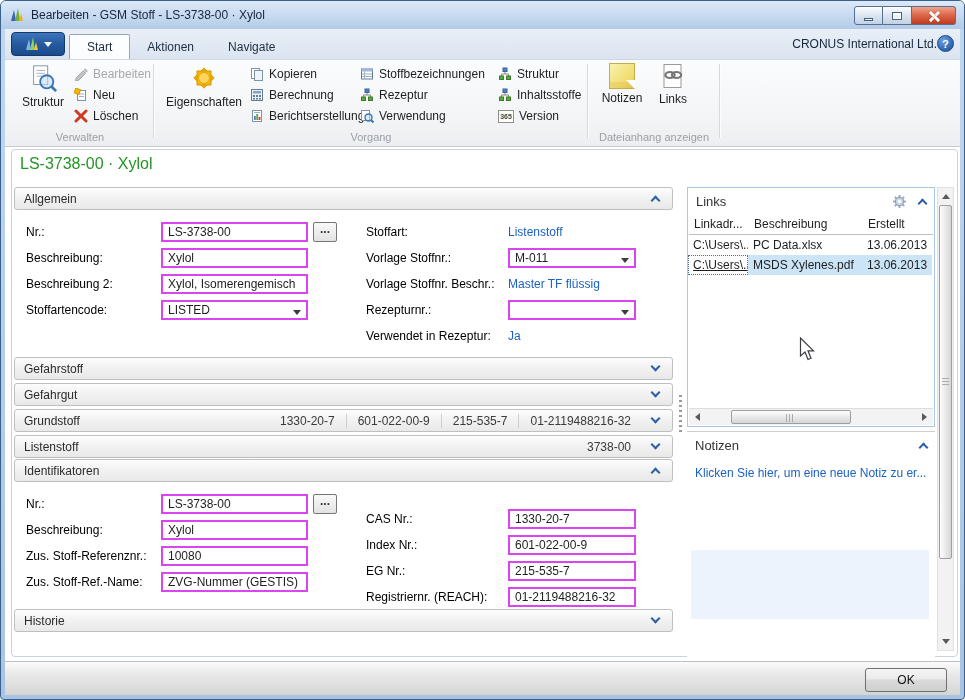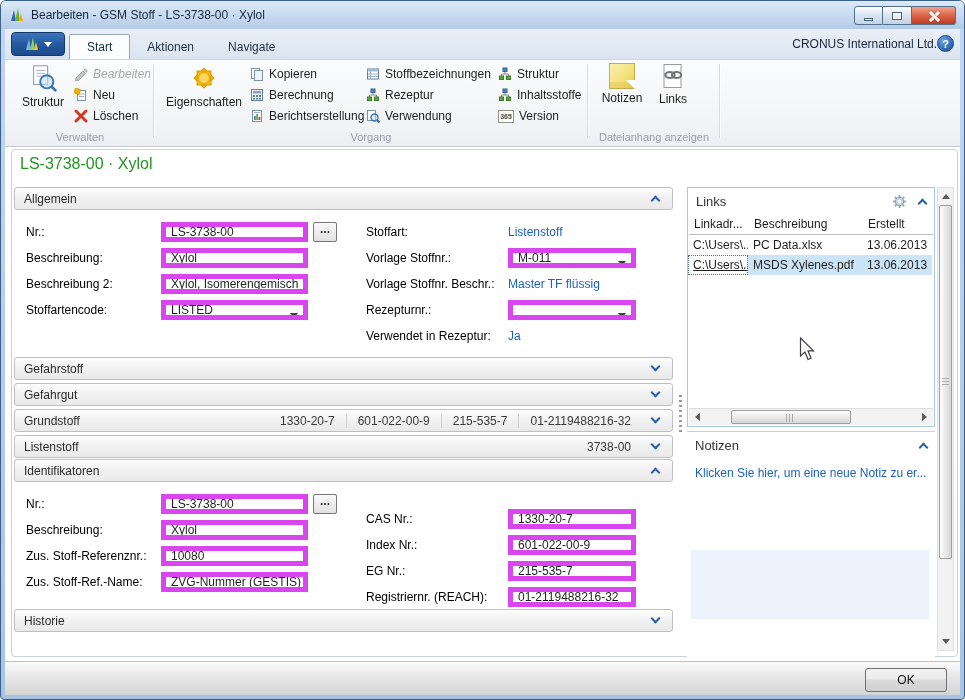--- a/index.html
+++ b/index.html
@@ -35,21 +35,21 @@
 
   
   .ribbon { position:absolute; left:0; right:0; top:30px; height:88px; background:linear-gradient(#fbfcfd,#f2f4f6 70%,#eceef1); border-top:1px solid #cfd8e2; border-bottom:1px solid #c6cacf; }
   .rgroup { position:absolute; top:0; height:86px; }
   .gcap { position:absolute; bottom:3px; left:0; right:0; text-align:center; font-size:11px; color:#9aa0a8; white-space:nowrap; }
   .gsep { position:absolute; top:4px; height:74px; width:1px; background:#d6d9dd; box-shadow:1px 0 0 #fdfdfd; }
   .bigbtn { position:absolute; top:3px; display:flex; flex-direction:column; align-items:center; text-align:center; line-height:13px; color:#1e1e1e; cursor:default; }
   .bigbtn svg, .bigbtn .note-ic { margin-bottom:3px; }
   .smallcol { position:absolute; top:5px; display:flex; flex-direction:column; gap:3px; }
   .sbtn { display:flex; align-items:center; gap:5px; height:18px; padding:0 3px; white-space:nowrap; cursor:default; }
-  .sbtn.disabled { color:#a9a9a9;font-style:italic; }
+  .sbtn.disabled { color:#a9a9a9; }
   .cal-icon { display:inline-flex; align-items:center; justify-content:center; width:16px; height:13px; border:1px solid #8f8f8f; background:#fffef5; font-size:7px; font-weight:bold; color:#444; }
   .note-ic { width:26px; height:26px; background:linear-gradient(135deg,#faf3af,#f0dc6e 70%,#e3c84f); border:1px solid #c4ad4e; position:relative; box-shadow:inset 0 -6px 0 rgba(220,190,80,.35); }
   .note-ic::after { content:""; position:absolute; right:-1px; bottom:-1px; border-style:solid; border-width:0 9px 9px 0; border-color:transparent #fff transparent transparent; }
 
   
   .workspace { position:absolute; left:0; right:0; top:118px; height:514px; background:#fff; }
   .pageborder { position:absolute; left:6px; top:2px; width:947px; height:508px; border:1px solid #c9d3de; border-radius:4px; pointer-events:none; }
   .pagetitle { position:absolute; left:15px; top:8px; font-size:16px; color:#259525; }
 
   .ftab { position:absolute; left:9px; width:659px; height:23px; background:linear-gradient(#fdfdfd,#f2f2f2 45%,#e9e9e9); border:1px solid #bfbfbf; border-radius:3px; display:flex; align-items:center; padding:0 9px; color:#2b2b2b; }
@@ -60,21 +60,21 @@
   .sumvals { margin-left:auto; display:flex; align-items:center; color:#3a3a3a; }
   .sumvals span { padding:0 11px; border-left:1px solid #cfcfcf; }
   .sumvals span:first-child { border-left:none; }
   .sumvals + .cv { margin-left:10px; margin-right:4px; }
 
   .fields { position:absolute; display:flex; flex-direction:column; }
   .frow { height:26px; display:flex; align-items:center; }
   .frow .flabel { flex:none; color:#000; }
   .fields.fl .flabel { width:135px; }
   .fields.fr .flabel { width:142px; }
-  .inputbox { position:relative; height:20px; border:5px solid #d946ef; background:#fff; display:flex; align-items:center; padding:0 5px; flex:none; overflow:hidden; white-space:nowrap; }
+  .inputbox { position:relative; height:20px; border:2px solid #d946ef; background:#fff; display:flex; align-items:center; padding:0 5px; flex:none; overflow:hidden; white-space:nowrap; }
   .fields.fl .inputbox { width:147px; }
   .fields.fr .inputbox { width:128px; }
   .inputbox .dd { position:absolute; right:5px; top:8px; width:0; height:0; border:4px solid transparent; border-top:5px solid #3c3c3c; }
   .assistbtn { width:24px; height:20px; margin-left:5px; border:1px solid #757575; border-radius:2px; background:linear-gradient(#f9f9f9,#e2e2e2); display:flex; align-items:center; justify-content:center; font-weight:bold; color:#333; line-height:0; padding-bottom:6px; }
   .linkval { color:#1b61c4; }
 
   
   .linksbox { position:absolute; left:682px; top:40px; width:248px; height:240px; border:1px solid #a9c7e4; background:#fff; }
   .fb-head { height:26px; display:flex; align-items:center; padding:0 8px; font-size:13px; color:#333; gap:8px; }
   .fb-head .spacer { margin-left:auto; }
@@ -235,21 +235,21 @@
             <svg width="14" height="14" viewBox="0 0 14 14">
               <rect x="2.5" y="1.5" width="9" height="11" fill="#fff" stroke="#7e93a8"></rect>
               <rect x="4" y="7" width="1.8" height="4" fill="#4f7fc0"></rect>
               <rect x="6.3" y="5" width="1.8" height="6" fill="#58a63c"></rect>
               <rect x="8.6" y="8" width="1.8" height="3" fill="#d23a2a"></rect>
               <line x1="4" y1="3.5" x2="10" y2="3.5" stroke="#9db0c3"></line>
             </svg>
             <span>Berichtserstellung</span>
           </div>
         </div>
-        <div class="smallcol" style="left:206px;">
+        <div class="smallcol" style="left:200px;">
           <div class="sbtn">
             <svg width="14" height="14" viewBox="0 0 14 14">
               <rect x="1.5" y="2" width="11" height="10" fill="#fff" stroke="#627c99"></rect>
               <rect x="1.5" y="2" width="11" height="2.5" fill="#9db8d9"></rect>
               <line x1="2" y1="7" x2="12" y2="7" stroke="#9db0c3"></line>
                 <line x1="2" y1="9.5" x2="12" y2="9.5" stroke="#9db0c3"></line>
               <line x1="4.5" y1="4.5" x2="4.5" y2="12" stroke="#9db0c3"></line>
             </svg>
             <span>Stoffbezeichnungen</span>
           </div>

